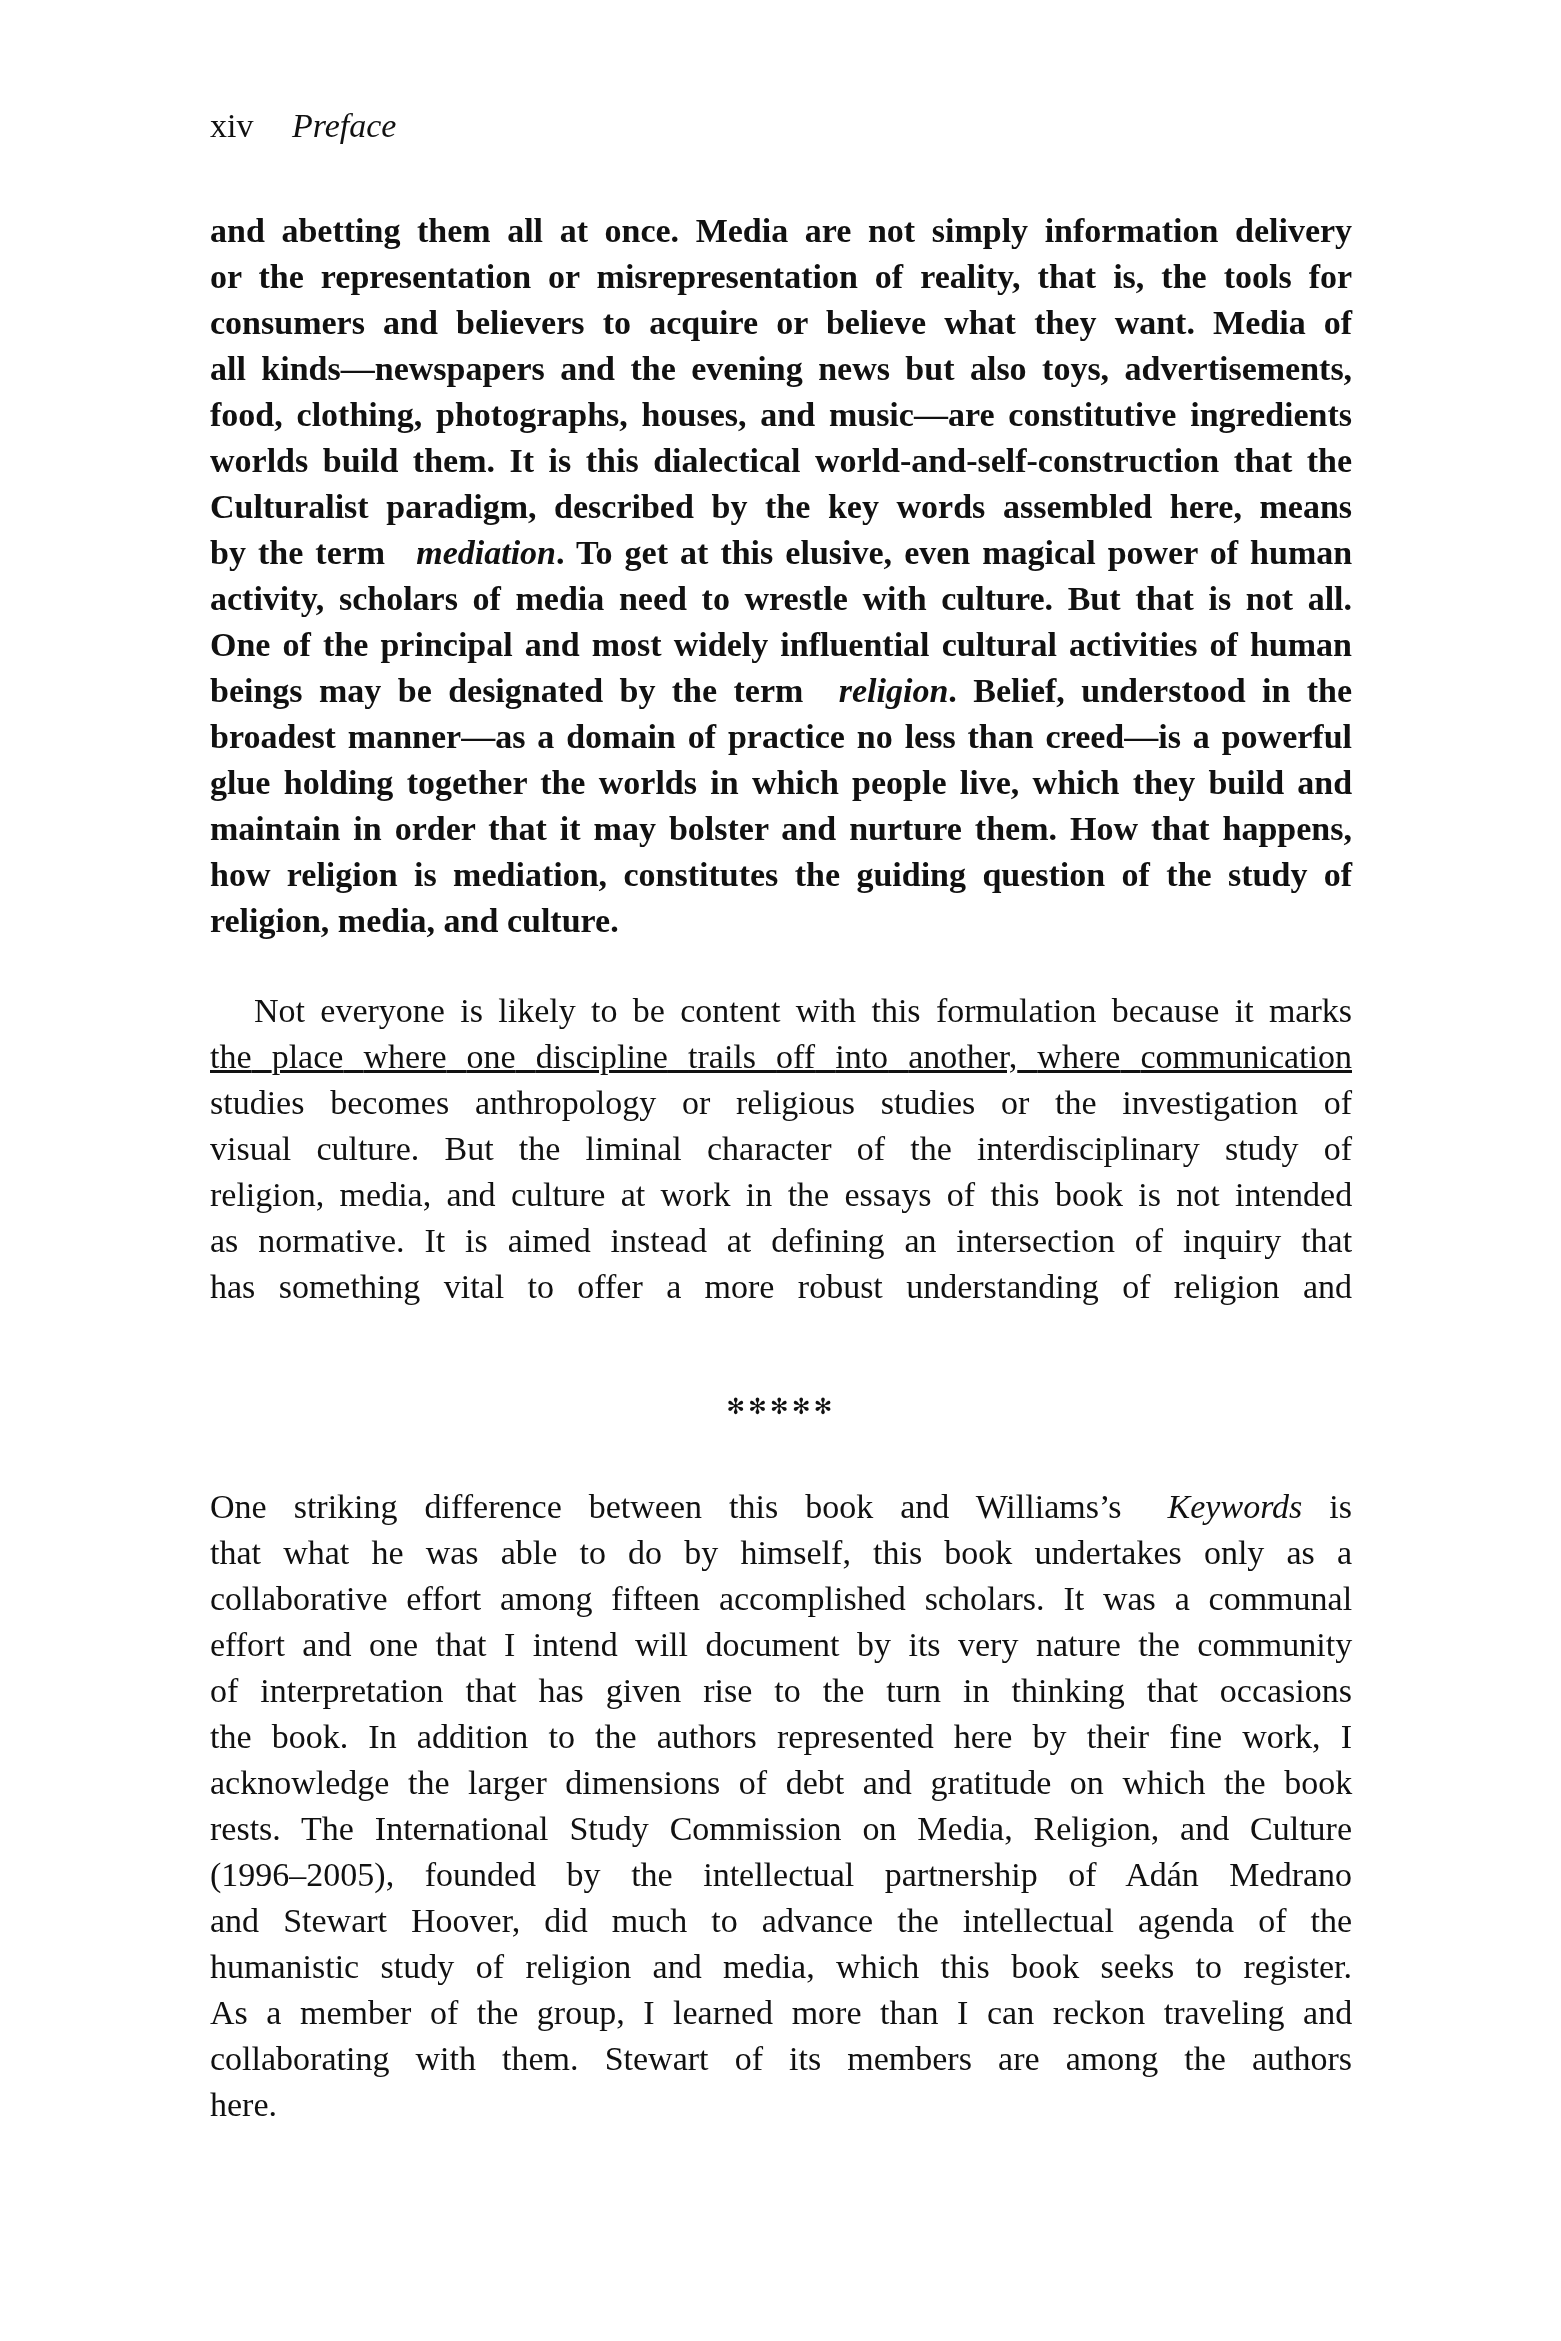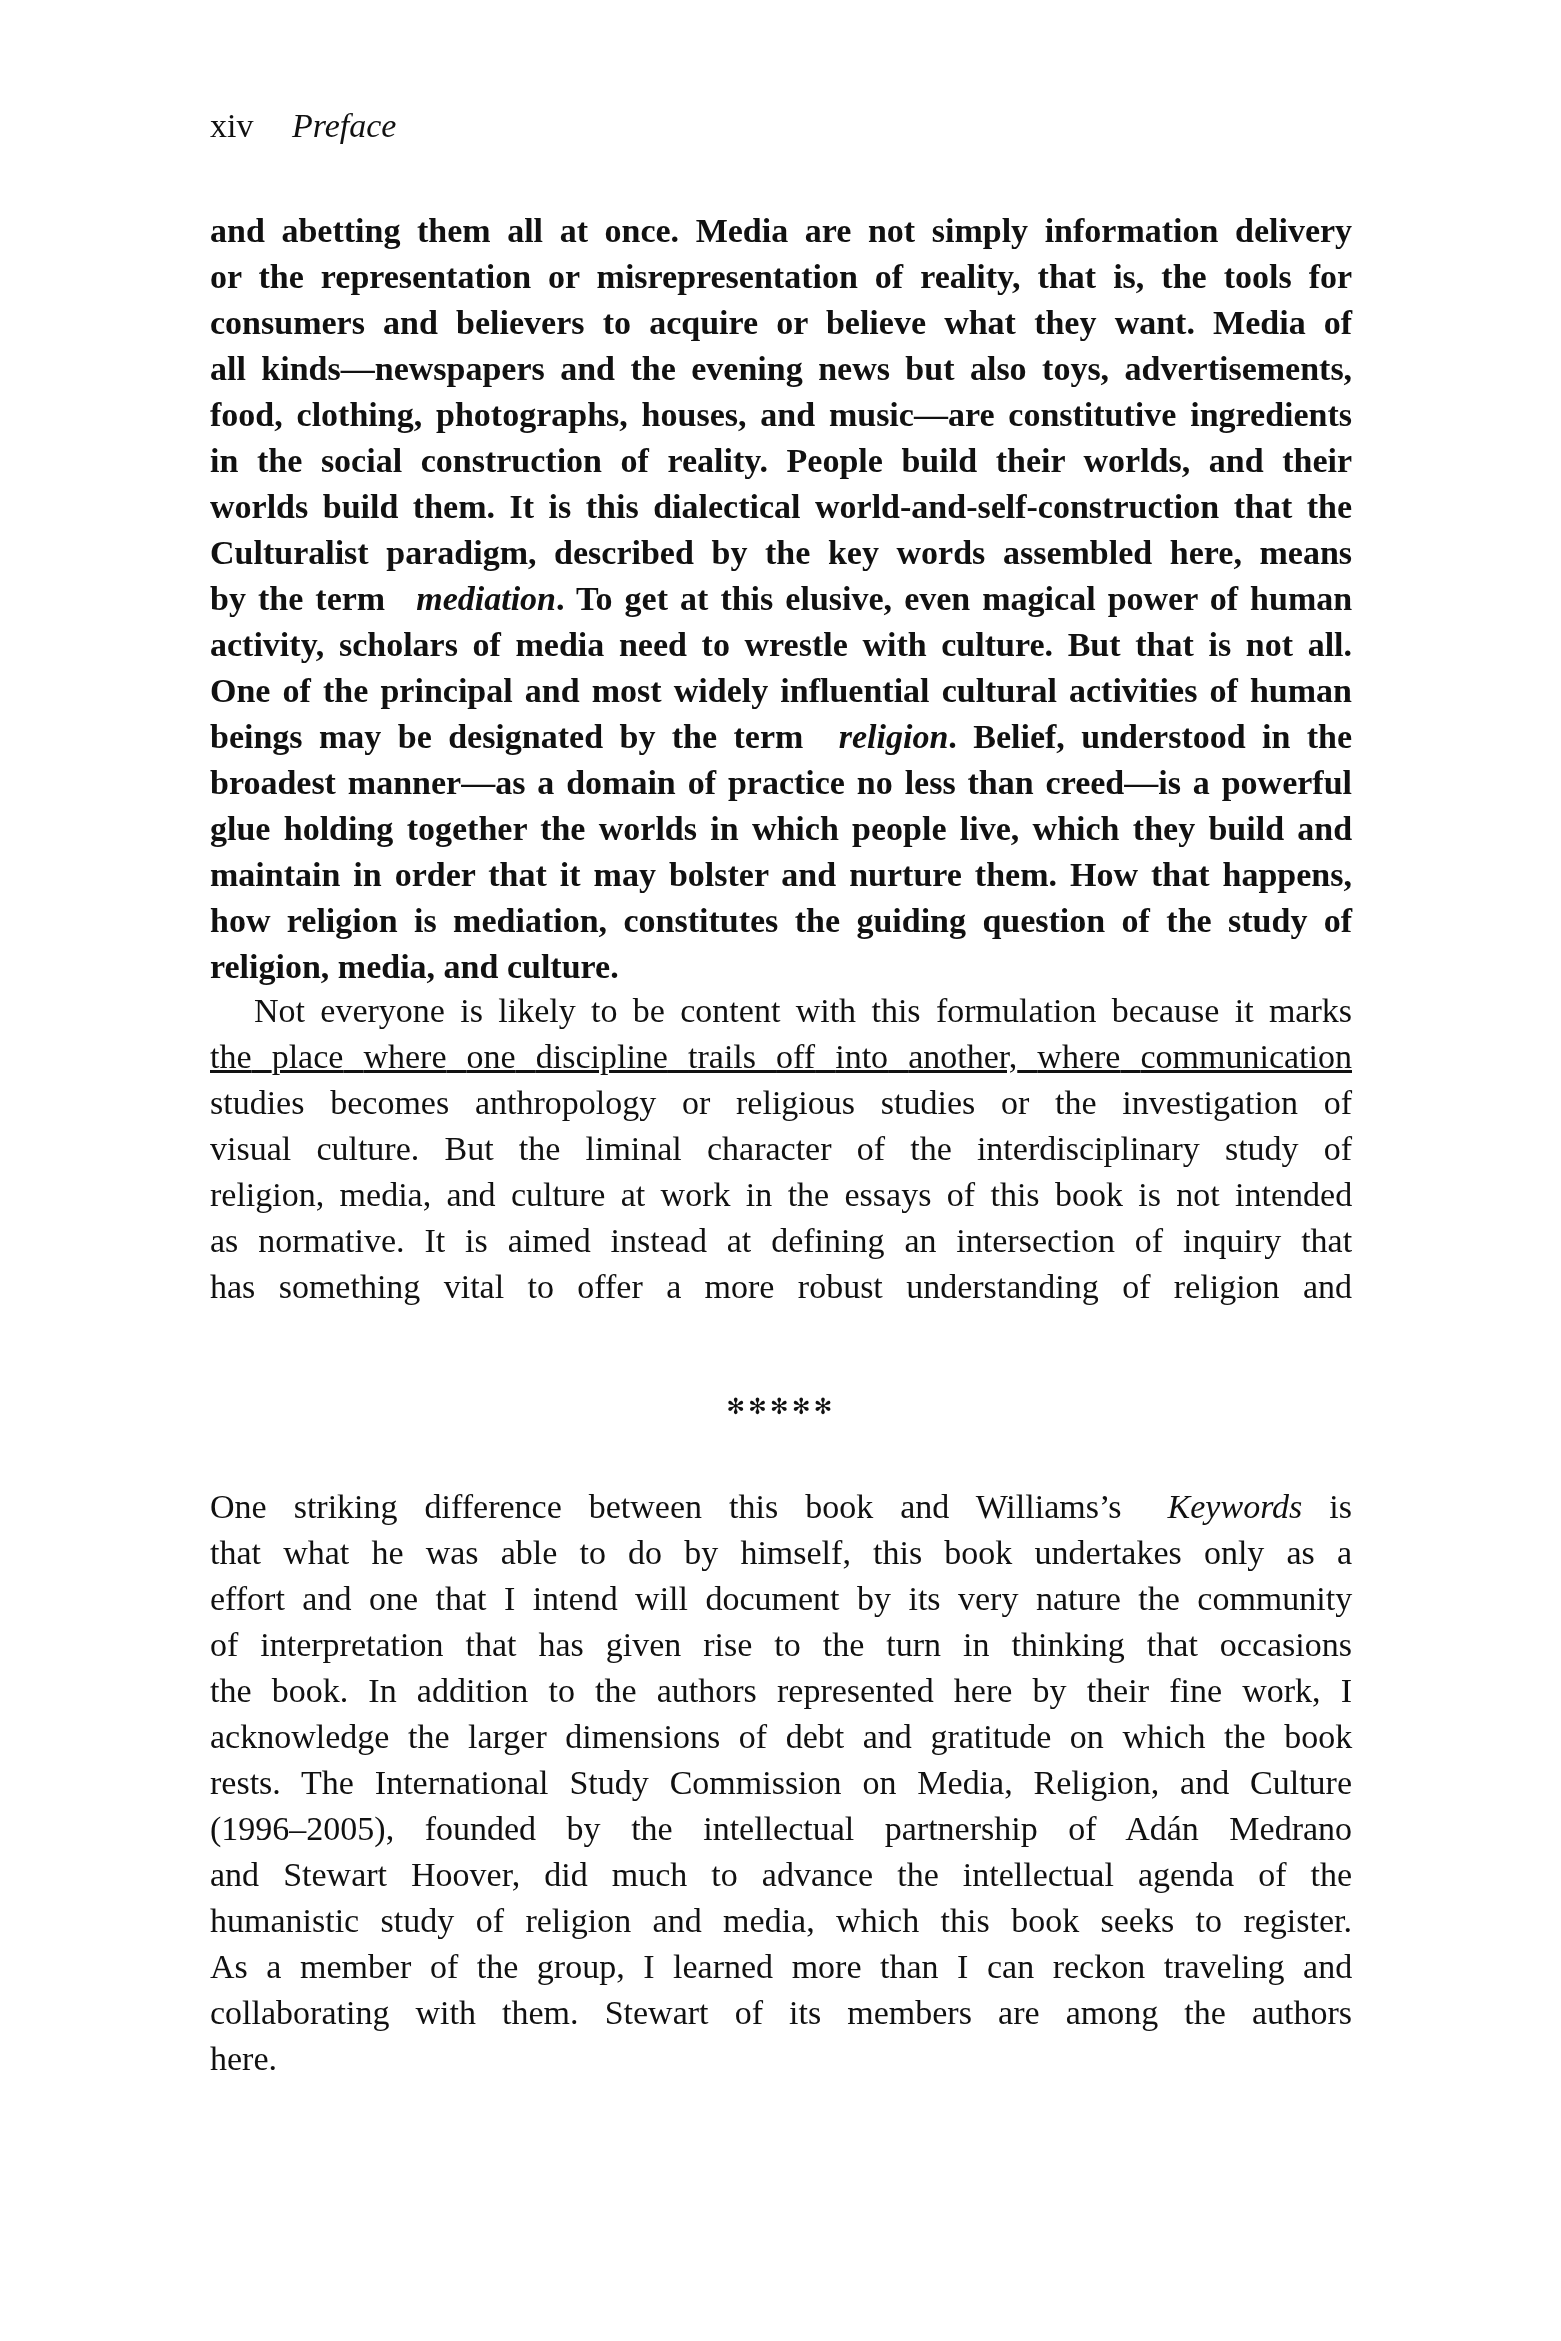--- a/index.html
+++ b/index.html
@@ -42,21 +42,20 @@
   <div class="running-head">
     <span class="folio">xiv</span><span class="title">Preface</span>
   </div>
 
   <div class="block" id="para-0" style="top:208px;font-weight:bold;">
       <span class="line" style="white-space: normal;"><span class="">and</span> <span class="">abetting</span> <span class="">them</span> <span class="">all</span> <span class="">at</span> <span class="">once.</span> <span class="">Media</span> <span class="">are</span> <span class="">not</span> <span class="">simply</span> <span class="">information</span> <span class="">delivery</span></span>
       <span class="line" style="white-space: normal;"><span class="">or</span> <span class="">the</span> <span class="">representation</span> <span class="">or</span> <span class="">misrepresentation</span> <span class="">of</span> <span class="">reality,</span> <span class="">that</span> <span class="">is,</span> <span class="">the</span> <span class="">tools</span> <span class="">for</span></span>
       <span class="line" style="white-space: normal;"><span class="">consumers</span> <span class="">and</span> <span class="">believers</span> <span class="">to</span> <span class="">acquire</span> <span class="">or</span> <span class="">believe</span> <span class="">what</span> <span class="">they</span> <span class="">want.</span> <span class="">Media</span> <span class="">of</span></span>
       <span class="line" style="white-space: normal;"><span class="">all</span> <span class="">kinds—newspapers</span> <span class="">and</span> <span class="">the</span> <span class="">evening</span> <span class="">news</span> <span class="">but</span> <span class="">also</span> <span class="">toys,</span> <span class="">advertisements,</span></span>
       <span class="line" style="white-space: normal;"><span class="">food,</span> <span class="">clothing,</span> <span class="">photographs,</span> <span class="">houses,</span> <span class="">and</span> <span class="">music—are</span> <span class="">constitutive</span> <span class="">ingredients</span></span>
-      <span class="line" style="white-space: normal;"><span class="">in</span> <span class="">the</span> <span class="">social</span> <span class="">construction</span> <span class="">of</span> <span class="">reality.</span> <span class="">People</span> <span class="">build</span> <span class="">their</span> <span class="">worlds,</span> <span class="">and</span> <span class="">their</span></span>
       <span class="line" style="white-space: normal;"><span class="">worlds</span> <span class="">build</span> <span class="">them.</span> <span class="">It</span> <span class="">is</span> <span class="">this</span> <span class="">dialectical</span> <span class="">world-and-self-construction</span> <span class="">that</span> <span class="">the</span></span>
       <span class="line" style="white-space: normal;"><span class="">Culturalist</span> <span class="">paradigm,</span> <span class="">described</span> <span class="">by</span> <span class="">the</span> <span class="">key</span> <span class="">words</span> <span class="">assembled</span> <span class="">here,</span> <span class="">means</span></span>
       <span class="line" style="white-space: normal;"><span class="">by</span> <span class="">the</span> <span class="">term</span> <span class="it">mediation</span><span class="">.</span> <span class="">To</span> <span class="">get</span> <span class="">at</span> <span class="">this</span> <span class="">elusive,</span> <span class="">even</span> <span class="">magical</span> <span class="">power</span> <span class="">of</span> <span class="">human</span></span>
       <span class="line" style="white-space: normal;"><span class="">activity,</span> <span class="">scholars</span> <span class="">of</span> <span class="">media</span> <span class="">need</span> <span class="">to</span> <span class="">wrestle</span> <span class="">with</span> <span class="">culture.</span> <span class="">But</span> <span class="">that</span> <span class="">is</span> <span class="">not</span> <span class="">all.</span></span>
       <span class="line" style="white-space: normal;"><span class="">One</span> <span class="">of</span> <span class="">the</span> <span class="">principal</span> <span class="">and</span> <span class="">most</span> <span class="">widely</span> <span class="">influential</span> <span class="">cultural</span> <span class="">activities</span> <span class="">of</span> <span class="">human</span></span>
       <span class="line" style="white-space: normal;"><span class="">beings</span> <span class="">may</span> <span class="">be</span> <span class="">designated</span> <span class="">by</span> <span class="">the</span> <span class="">term</span> <span class="it">religion</span><span class="">.</span> <span class="">Belief,</span> <span class="">understood</span> <span class="">in</span> <span class="">the</span></span>
       <span class="line" style="white-space: normal;"><span class="">broadest</span> <span class="">manner—as</span> <span class="">a</span> <span class="">domain</span> <span class="">of</span> <span class="">practice</span> <span class="">no</span> <span class="">less</span> <span class="">than</span> <span class="">creed—is</span> <span class="">a</span> <span class="">powerful</span></span>
       <span class="line" style="white-space: normal;"><span class="">glue</span> <span class="">holding</span> <span class="">together</span> <span class="">the</span> <span class="">worlds</span> <span class="">in</span> <span class="">which</span> <span class="">people</span> <span class="">live,</span> <span class="">which</span> <span class="">they</span> <span class="">build</span> <span class="">and</span></span>
       <span class="line" style="white-space: normal;"><span class="">maintain</span> <span class="">in</span> <span class="">order</span> <span class="">that</span> <span class="">it</span> <span class="">may</span> <span class="">bolster</span> <span class="">and</span> <span class="">nurture</span> <span class="">them.</span> <span class="">How</span> <span class="">that</span> <span class="">happens,</span></span>
       <span class="line" style="white-space: normal;"><span class="">how</span> <span class="">religion</span> <span class="">is</span> <span class="">mediation,</span> <span class="">constitutes</span> <span class="">the</span> <span class="">guiding</span> <span class="">question</span> <span class="">of</span> <span class="">the</span> <span class="">study</span> <span class="">of</span></span>
@@ -70,20 +69,21 @@
       <span class="line" style="white-space: normal;"><span class="">religion,</span> <span class="">media,</span> <span class="">and</span> <span class="">culture</span> <span class="">at</span> <span class="">work</span> <span class="">in</span> <span class="">the</span> <span class="">essays</span> <span class="">of</span> <span class="">this</span> <span class="">book</span> <span class="">is</span> <span class="">not</span> <span class="">intended</span></span>
       <span class="line" style="white-space: normal;"><span class="">as</span> <span class="">normative.</span> <span class="">It</span> <span class="">is</span> <span class="">aimed</span> <span class="">instead</span> <span class="">at</span> <span class="">defining</span> <span class="">an</span> <span class="">intersection</span> <span class="">of</span> <span class="">inquiry</span> <span class="">that</span></span>
       <span class="line" style="white-space: normal;"><span class="">has</span> <span class="">something</span> <span class="">vital</span> <span class="">to</span> <span class="">offer</span> <span class="">a</span> <span class="">more</span> <span class="">robust</span> <span class="">understanding</span> <span class="">of</span> <span class="">religion</span> <span class="">and</span></span>
     </div>
 
   <div class="ornament">✻✻✻✻✻</div>
 
   <div class="block" id="para-2" style="top:1484px;">
       <span class="line" style="white-space: normal;"><span class="">One</span> <span class="">striking</span> <span class="">difference</span> <span class="">between</span> <span class="">this</span> <span class="">book</span> <span class="">and</span> <span class="">Williams’s</span> <span class="it">Keywords</span> <span class="">is</span></span>
       <span class="line" style="white-space: normal;"><span class="">that</span> <span class="">what</span> <span class="">he</span> <span class="">was</span> <span class="">able</span> <span class="">to</span> <span class="">do</span> <span class="">by</span> <span class="">himself,</span> <span class="">this</span> <span class="">book</span> <span class="">undertakes</span> <span class="">only</span> <span class="">as</span> <span class="">a</span></span>
+      <span class="line" style="white-space: normal;"><span class="">collaborative</span> <span class="">effort</span> <span class="">among</span> <span class="">fifteen</span> <span class="">accomplished</span> <span class="">scholars.</span> <span class="">It</span> <span class="">was</span> <span class="">a</span> <span class="">communal</span></span>
       <span class="line" style="white-space: normal;"><span class="">effort</span> <span class="">and</span> <span class="">one</span> <span class="">that</span> <span class="">I</span> <span class="">intend</span> <span class="">will</span> <span class="">document</span> <span class="">by</span> <span class="">its</span> <span class="">very</span> <span class="">nature</span> <span class="">the</span> <span class="">community</span></span>
       <span class="line" style="white-space: normal;"><span class="">of</span> <span class="">interpretation</span> <span class="">that</span> <span class="">has</span> <span class="">given</span> <span class="">rise</span> <span class="">to</span> <span class="">the</span> <span class="">turn</span> <span class="">in</span> <span class="">thinking</span> <span class="">that</span> <span class="">occasions</span></span>
       <span class="line" style="white-space: normal;"><span class="">the</span> <span class="">book.</span> <span class="">In</span> <span class="">addition</span> <span class="">to</span> <span class="">the</span> <span class="">authors</span> <span class="">represented</span> <span class="">here</span> <span class="">by</span> <span class="">their</span> <span class="">fine</span> <span class="">work,</span> <span class="">I</span></span>
       <span class="line" style="white-space: normal;"><span class="">acknowledge</span> <span class="">the</span> <span class="">larger</span> <span class="">dimensions</span> <span class="">of</span> <span class="">debt</span> <span class="">and</span> <span class="">gratitude</span> <span class="">on</span> <span class="">which</span> <span class="">the</span> <span class="">book</span></span>
       <span class="line" style="white-space: normal;"><span class="">rests.</span> <span class="">The</span> <span class="">International</span> <span class="">Study</span> <span class="">Commission</span> <span class="">on</span> <span class="">Media,</span> <span class="">Religion,</span> <span class="">and</span> <span class="">Culture</span></span>
       <span class="line" style="white-space: normal;"><span class="">(1996–2005),</span> <span class="">founded</span> <span class="">by</span> <span class="">the</span> <span class="">intellectual</span> <span class="">partnership</span> <span class="">of</span> <span class="">Adán</span> <span class="">Medrano</span></span>
       <span class="line" style="white-space: normal;"><span class="">and</span> <span class="">Stewart</span> <span class="">Hoover,</span> <span class="">did</span> <span class="">much</span> <span class="">to</span> <span class="">advance</span> <span class="">the</span> <span class="">intellectual</span> <span class="">agenda</span> <span class="">of</span> <span class="">the</span></span>
       <span class="line" style="white-space: normal;"><span class="">humanistic</span> <span class="">study</span> <span class="">of</span> <span class="">religion</span> <span class="">and</span> <span class="">media,</span> <span class="">which</span> <span class="">this</span> <span class="">book</span> <span class="">seeks</span> <span class="">to</span> <span class="">register.</span></span>
       <span class="line" style="white-space: normal;"><span class="">As</span> <span class="">a</span> <span class="">member</span> <span class="">of</span> <span class="">the</span> <span class="">group,</span> <span class="">I</span> <span class="">learned</span> <span class="">more</span> <span class="">than</span> <span class="">I</span> <span class="">can</span> <span class="">reckon</span> <span class="">traveling</span> <span class="">and</span></span>
       <span class="line" style="white-space: normal;"><span class="">collaborating</span> <span class="">with</span> <span class="">them.</span> <span class="">Stewart</span> <span class="">of</span> <span class="">its</span> <span class="">members</span> <span class="">are</span> <span class="">among</span> <span class="">the</span> <span class="">authors</span></span>

